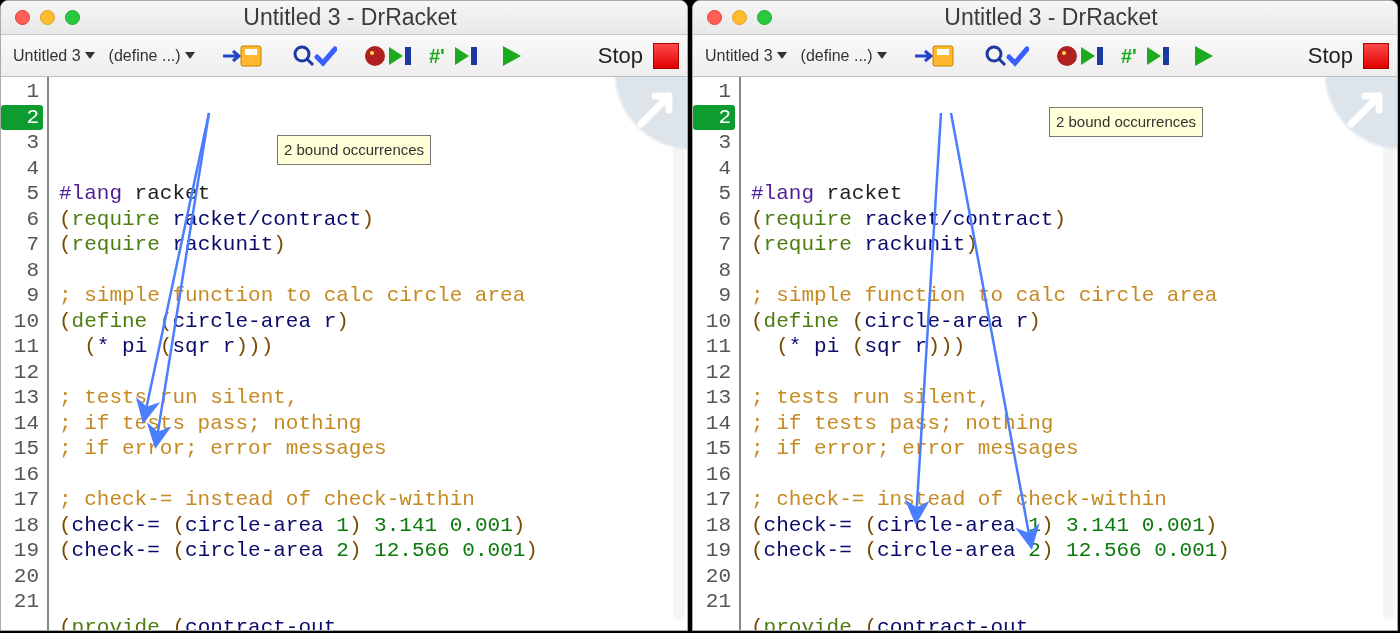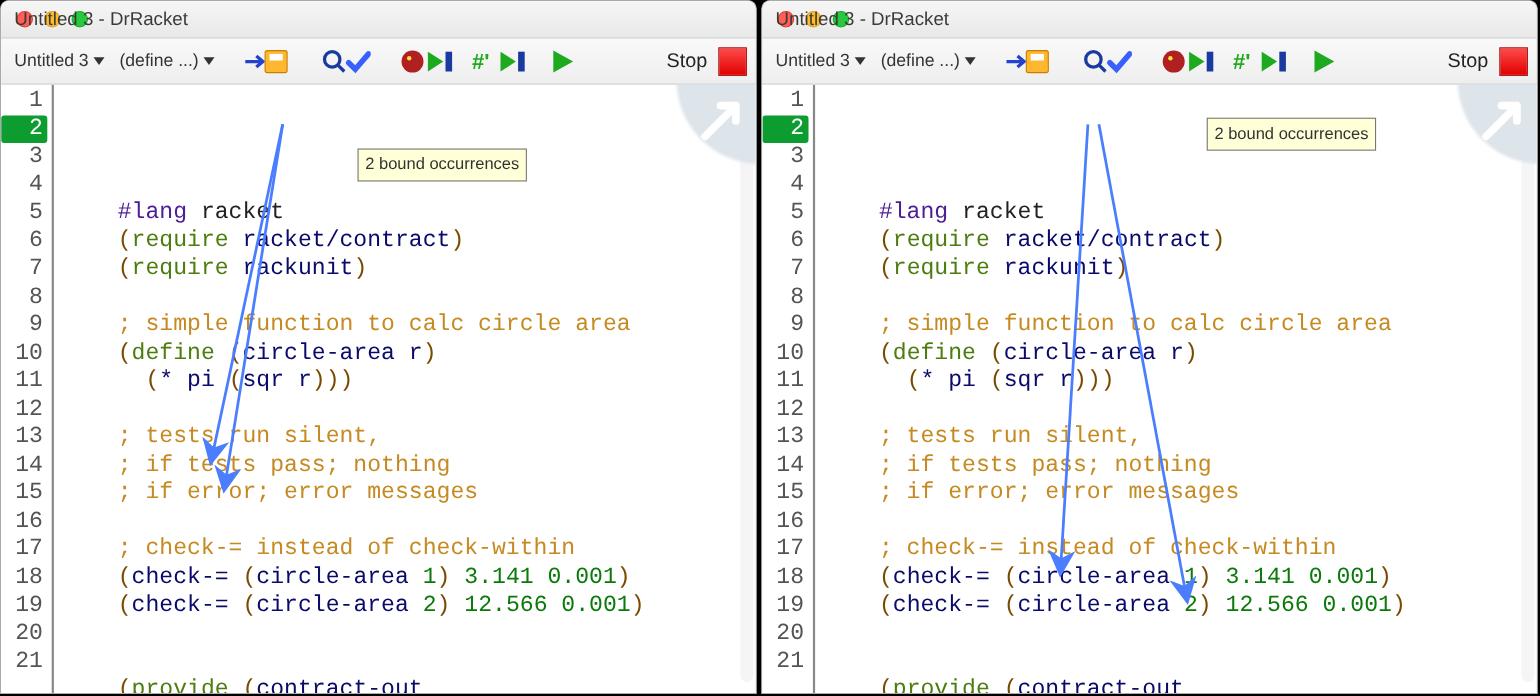--- a/index.html
+++ b/index.html
@@ -35,22 +35,22 @@
     gap: 10px;
     padding-left: 14px;
   }
   .dot { width: 15px; height: 15px; border-radius: 50%; }
   .dot.red { background: #ff5f57; border: 1px solid #e33e32; }
   .dot.yellow { background: #ffbd2e; border: 1px solid #e0a128; }
   .dot.green { background: #28c940; border: 1px solid #1aab29; }
   .title {
     position: absolute;
     left: 12px; right: 0;
-    text-align: left;
-    font-size: 17px;
+    text-align: center;
+    font-size: 23px;
     color: #3a3a3a;
     pointer-events: none;
   }
   .toolbar {
     height: 42px;
     background: linear-gradient(#f9f9f9, #eee);
     border-bottom: 1px solid #bfbfbf;
     display: flex;
     align-items: center;
     padding: 0 8px;
@@ -62,21 +62,21 @@
   .caret {
     width: 0; height: 0;
     border-left: 5px solid transparent;
     border-right: 5px solid transparent;
     border-top: 7px solid #333;
     margin-left: 2px;
   }
   .tb-sep { width: 6px; }
   .tb-icon { display: inline-flex; align-items: center; justify-content: center; height: 30px; cursor: pointer; }
   .tb-group { display: flex; align-items: center; gap: 0px; padding: 0 4px;}
-  .stop-label { font-size: 18px; color: #222; margin-left: auto; padding-right: 4px;}
+  .stop-label { font-size: 22px; color: #222; margin-left: auto; padding-right: 4px;}
   .stop-box {
     width: 26px; height: 26px;
     background: linear-gradient(#ff4a4a,#e00000);
     border: 1px solid #a00;
   }
   .editor {
     flex: 1;
     display: flex;
     position: relative;
     font-family: "Menlo", "Monaco", "Courier New", monospace;
@@ -105,21 +105,20 @@
     margin-right: -4px;
   }
   .code {
     flex: 1;
     padding-left: 10px;
     padding-top: 2px;
     line-height: 25.5px;
     white-space: pre;
     position: relative;
     color: #222;
-    margin-left: 48px;
   }
   .kw-hash { color: #4c1d95; }
   .paren { color: #7a4a00; }
   .sym { color: #4d7c0f; }
   .sym-dark { color: #0a0a6a; }
   .comment { color: #c58a22; }
   .num { color: #0b7a0b; }
   .tooltip {
     position: absolute;
     background: #ffffd8;

